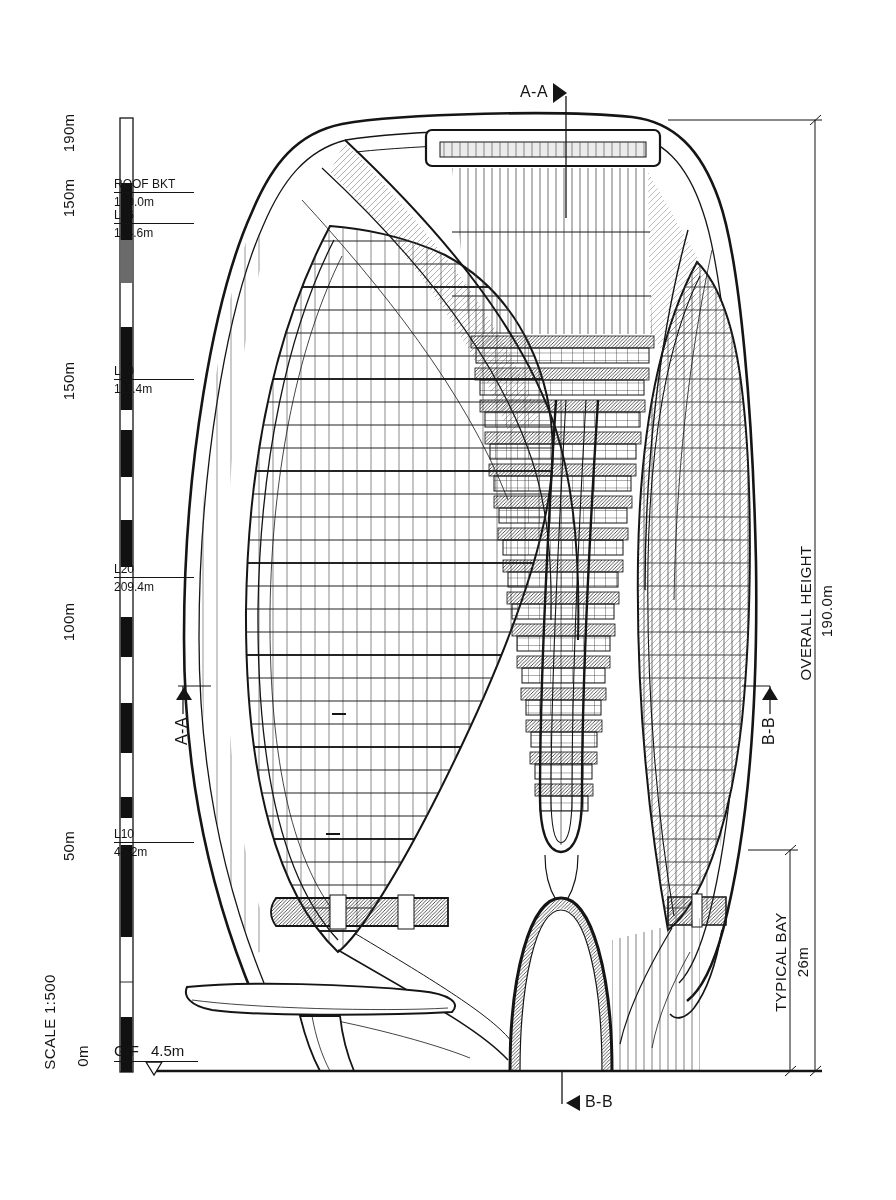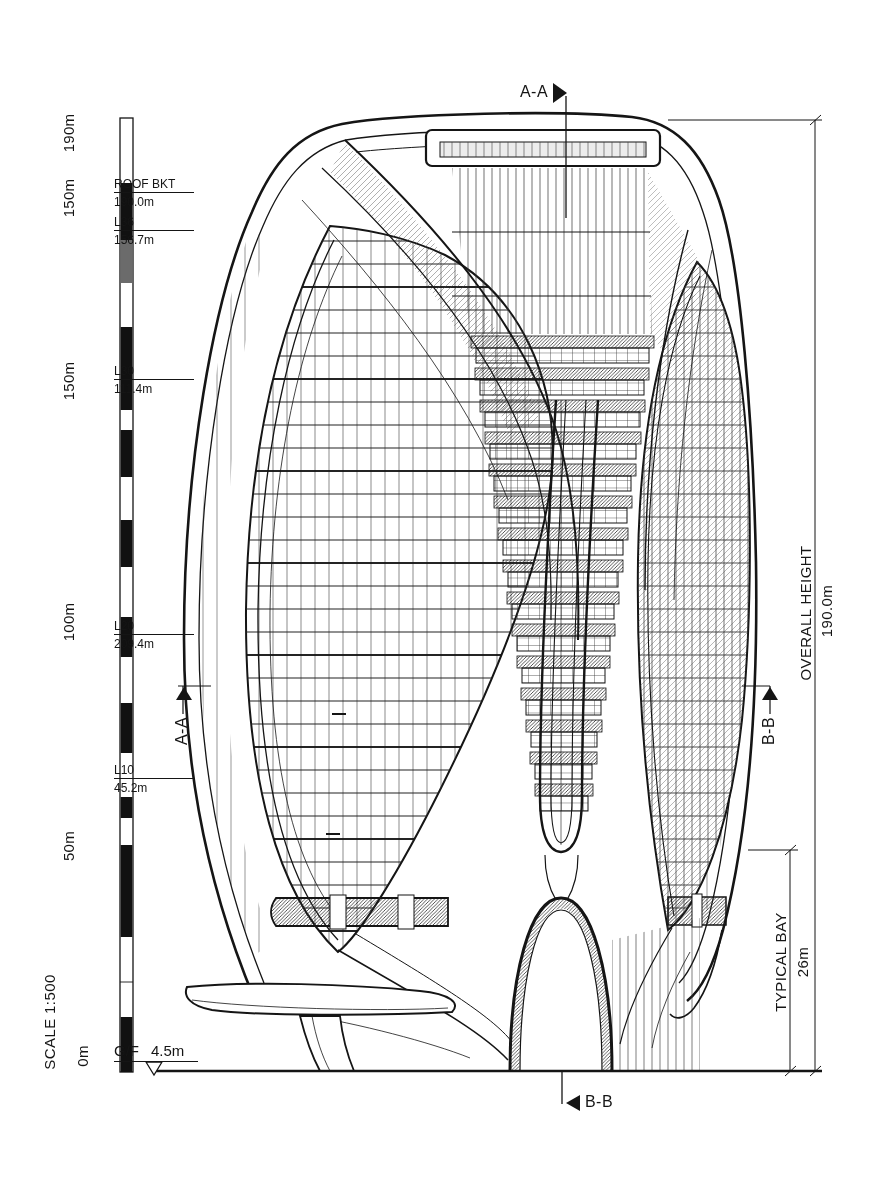--- a/index.html
+++ b/index.html
@@ -246,33 +246,33 @@
   <div class="txt rot tick" style="left:68px;top:381px">150m</div>
   <div class="txt rot tick" style="left:68px;top:622px">100m</div>
   <div class="txt rot tick" style="left:68px;top:846px">50m</div>
   <div class="txt rot tick" style="left:82px;top:1056px">0m</div>
   <div class="txt rot scalelbl" style="left:49px;top:1022px">SCALE 1:500</div>
 
   <div class="lvl" style="top:177px">
     <span class="nm">ROOF BKT</span>
     <span class="el">190.0m</span>
   </div>
-  <div class="lvl" style="top:215px">
+  <div class="lvl" style="top:208px">
     <span class="nm">L36</span>
-    <span class="el">156.7m</span>
+    <span class="el">114.6m</span>
   </div>
   <div class="lvl" style="top:364px">
     <span class="nm">L30</span>
     <span class="el">111.4m</span>
   </div>
-  <div class="lvl" style="top:619px">
+  <div class="lvl" style="top:562px">
     <span class="nm">L20</span>
     <span class="el">209.4m</span>
   </div>
-  <div class="lvl" style="top:763px">
+  <div class="lvl" style="top:827px">
     <span class="nm">L10</span>
     <span class="el">45.2m</span>
   </div>
   <div class="gf">
     <span>G/F</span><span class="sp">4.5m</span>
   </div>
 
   <div class="txt ctr seclbl" style="left:534px;top:92px">A-A</div>
   <div class="txt rot seclbl" style="left:182px;top:731px">A-A</div>
   <div class="txt rot seclbl" style="left:769px;top:731px">B-B</div>

